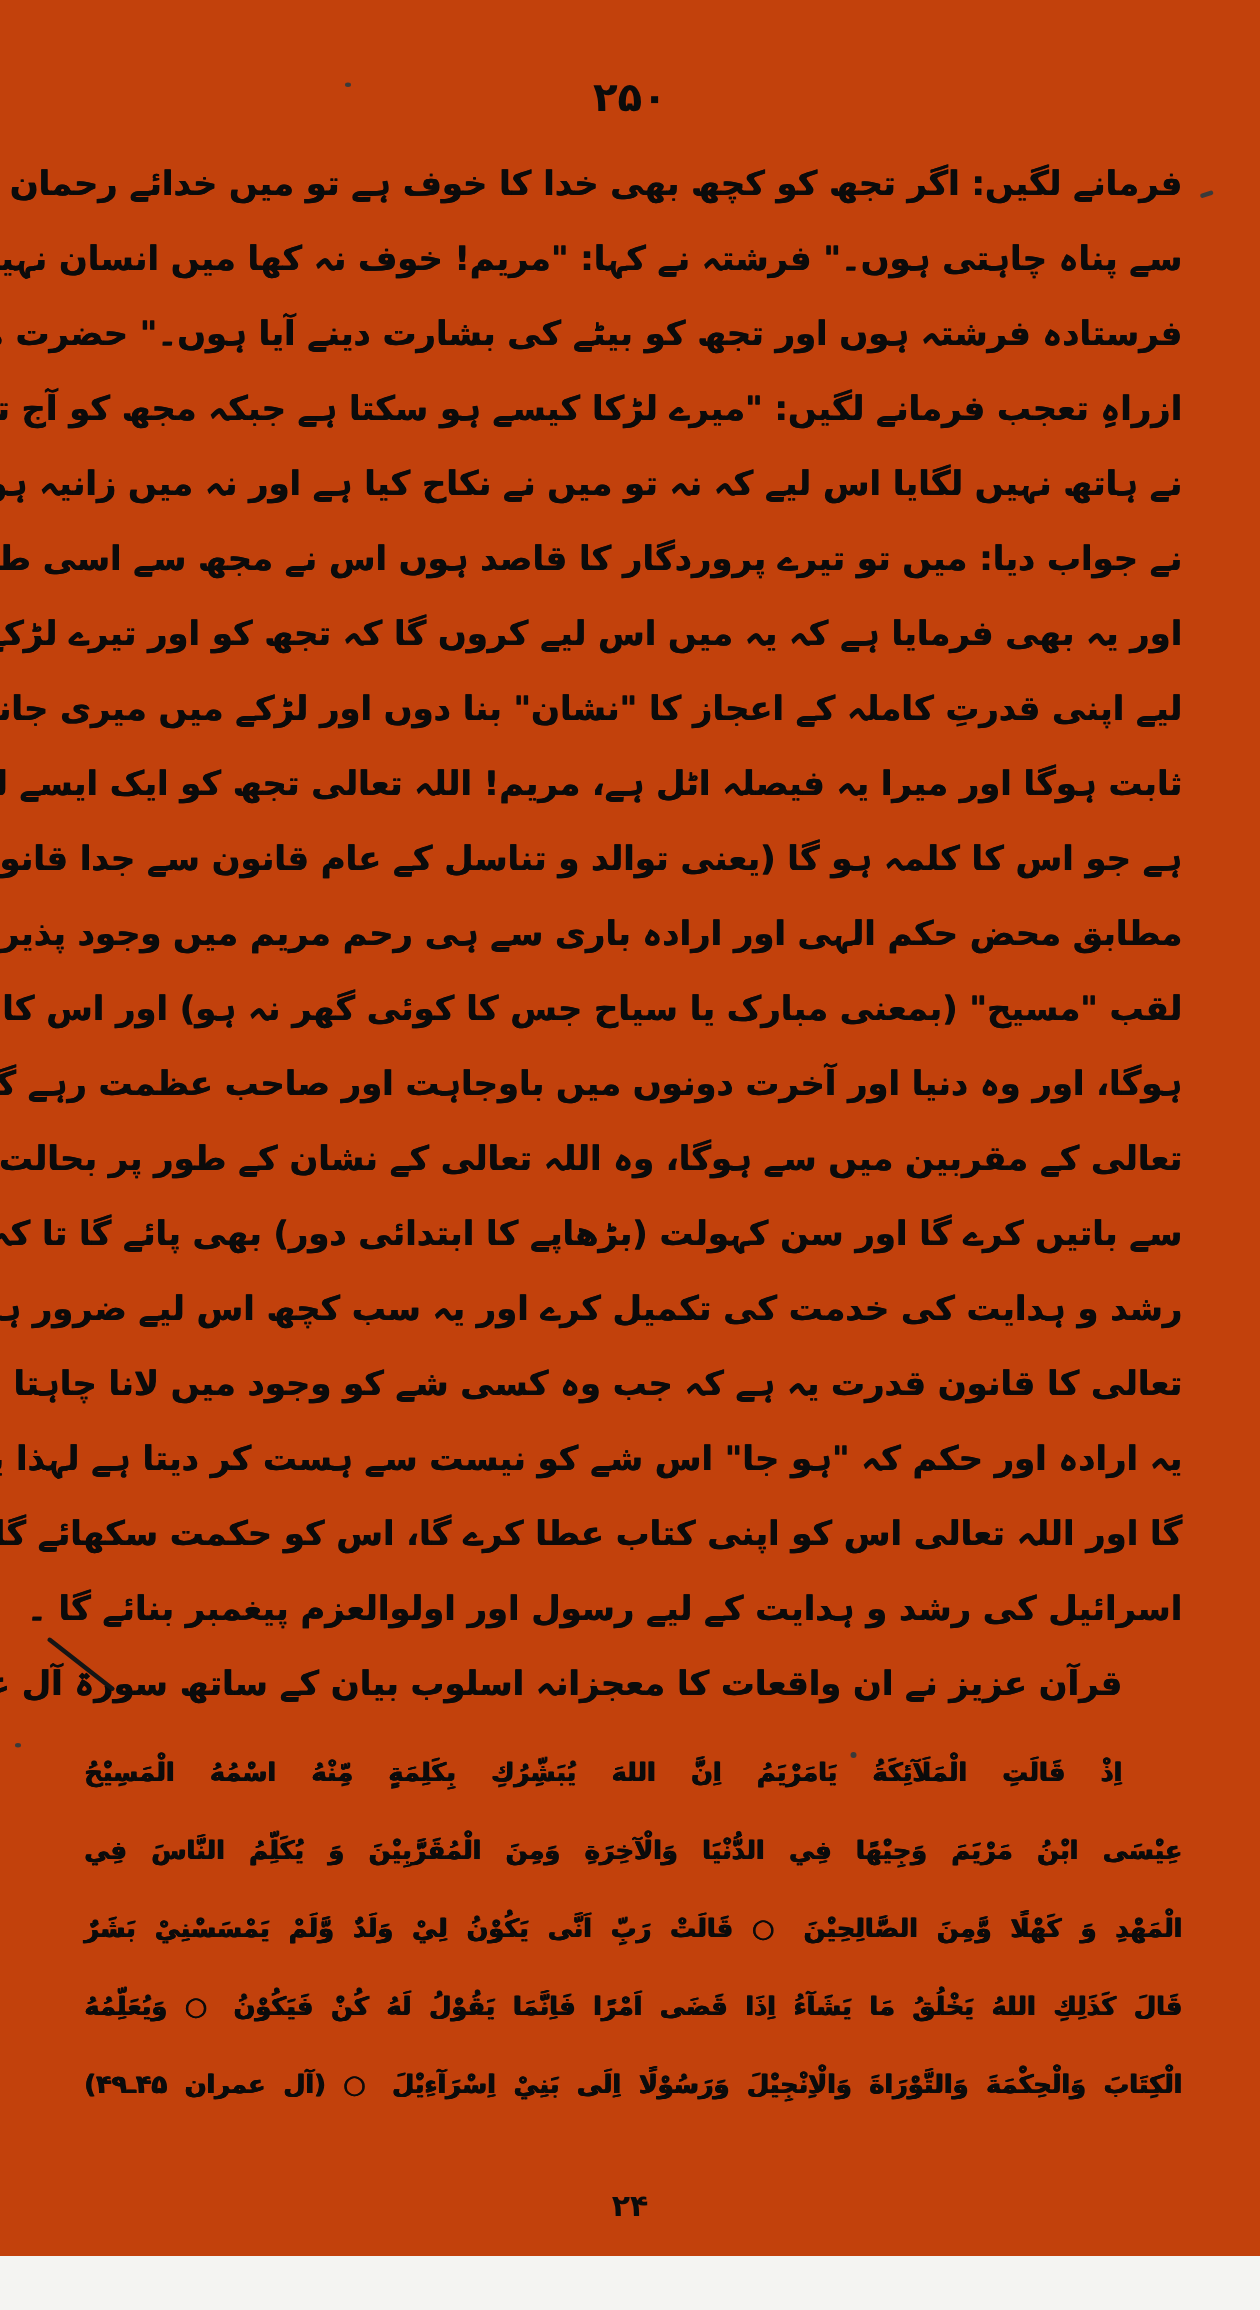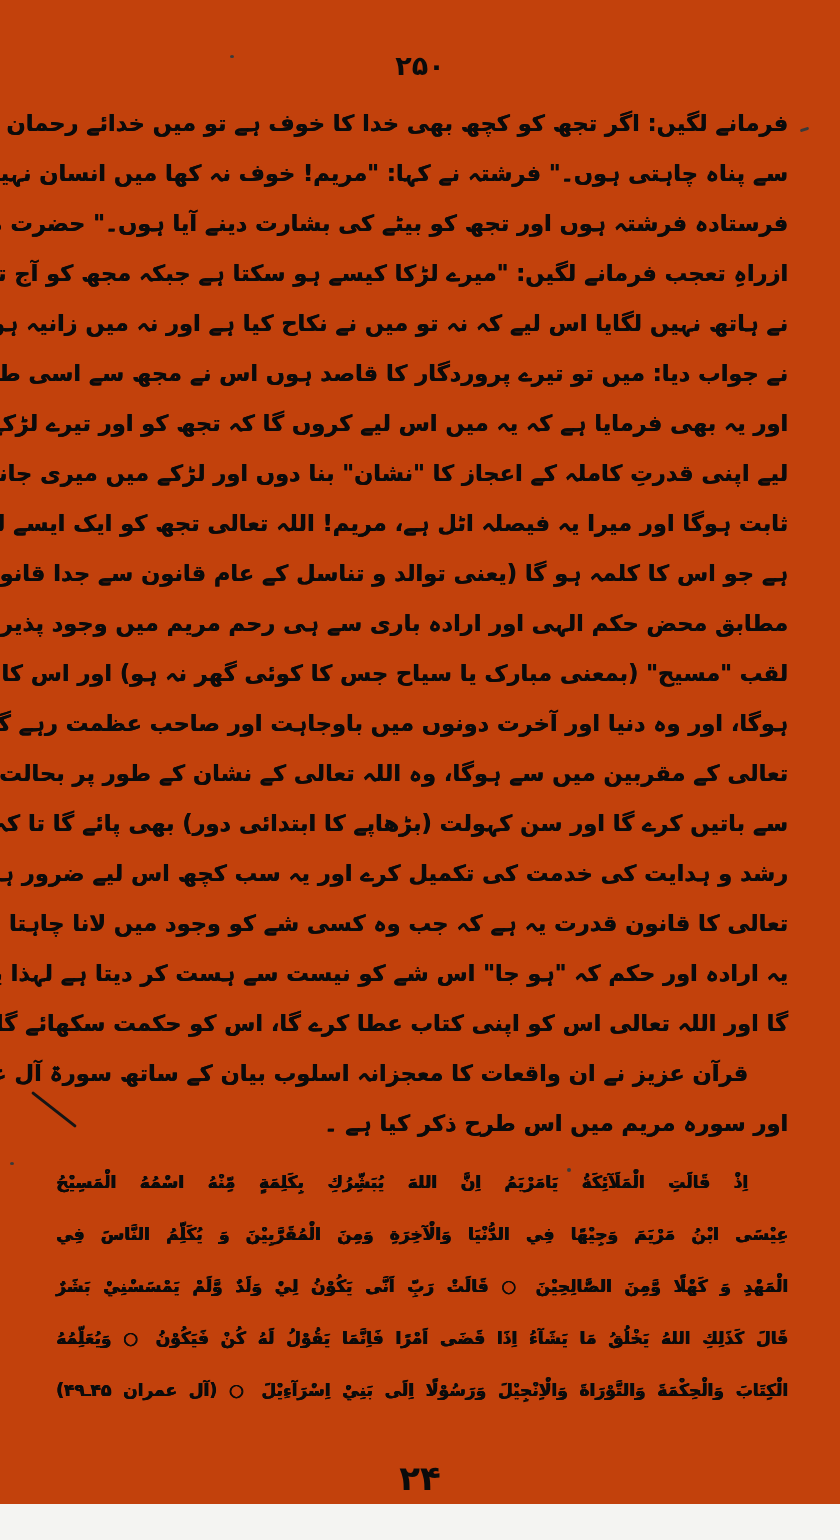--- a/index.html
+++ b/index.html
@@ -15,21 +15,21 @@
     color:#0b0b0b;
     overflow:hidden;
   }
   .page-num{
     position:absolute;left:0;right:0;
     text-align:center;
     font-weight:bold;
     color:#0b0b0b;
   }
   .page-num.top{ top:50px; font-size:27px; letter-spacing:2px;}
-  .page-num.bottom{ top:1458px; font-size:34px; letter-spacing:1px;}
+  .page-num.bottom{ top:1458px; font-size:20px; letter-spacing:1px;}
   .text-block{
     position:absolute;
     top:98px; right:52px; left:56px;
     direction:rtl;
   }
   .line{
     height:50px;
     line-height:50px;
     font-size:22.5px;
     font-weight:bold;
@@ -92,23 +92,23 @@
     <div class="line">ہے جو اس کا کلمہ ہو گا (یعنی توالد و تناسل کے عام قانون سے جدا قانونِ اعجاز کے</div>
     <div class="line">مطابق محض حکم الہی اور ارادہ باری سے ہی رحم مریم میں وجود پذیر ہو جائے گا) اس کا</div>
     <div class="line">لقب "مسیح" (بمعنی مبارک یا سیاح جس کا کوئی گھر نہ ہو) اور اس کا نام عیسی (یسوع)</div>
     <div class="line">ہوگا، اور وہ دنیا اور آخرت دونوں میں باوجاہت اور صاحب عظمت رہے گا کیونکہ وہ اللہ</div>
     <div class="line">تعالی کے مقربین میں سے ہوگا، وہ اللہ تعالی کے نشان کے طور پر بحالت شیرخوارگی لوگوں</div>
     <div class="line">سے باتیں کرے گا اور سن کہولت (بڑھاپے کا ابتدائی دور) بھی پائے گا تا کہ کائنات کی</div>
     <div class="line">رشد و ہدایت کی خدمت کی تکمیل کرے اور یہ سب کچھ اس لیے ضرور ہو کر رہے گا کہ اللہ</div>
     <div class="line">تعالی کا قانون قدرت یہ ہے کہ جب وہ کسی شے کو وجود میں لانا چاہتا ہے تو اس کا محض</div>
     <div class="line">یہ ارادہ اور حکم کہ "ہو جا" اس شے کو نیست سے ہست کر دیتا ہے لہذا یہ یونہی ہو کر رہے</div>
     <div class="line">گا اور اللہ تعالی اس کو اپنی کتاب عطا کرے گا، اس کو حکمت سکھائے گا اور اس کو بنی</div>
+    <div class="line para-end">اسرائیل کی رشد و ہدایت کے لیے رسول اور اولوالعزم پیغمبر بنائے گا ۔</div>
 
     <div class="line indent">قرآن عزیز نے ان واقعات کا معجزانہ اسلوب بیان کے ساتھ سورۃ آل عمران</div>
-    <div class="line para-end">اور سورہ مریم میں اس طرح ذکر کیا ہے ۔</div>
 
     <div class="quran-block">
       <div class="line quran indent">اِذْ قَالَتِ الْمَلَآئِكَةُ يَامَرْيَمُ اِنَّ اللهَ يُبَشِّرُكِ بِكَلِمَةٍ مِّنْهُ اسْمُهُ الْمَسِيْحُ</div>
       <div class="line quran">عِيْسَى ابْنُ مَرْيَمَ وَجِيْهًا فِي الدُّنْيَا وَالْآخِرَةِ وَمِنَ الْمُقَرَّبِيْنَ وَ يُكَلِّمُ النَّاسَ فِي</div>
       <div class="line quran">الْمَهْدِ وَ كَهْلًا وَّمِنَ الصَّالِحِيْنَ ○ قَالَتْ رَبِّ اَنَّى يَكُوْنُ لِيْ وَلَدٌ وَّلَمْ يَمْسَسْنِيْ بَشَرٌ</div>
       <div class="line quran">قَالَ كَذَلِكِ اللهُ يَخْلُقُ مَا يَشَآءُ اِذَا قَضَى اَمْرًا فَاِنَّمَا يَقُوْلُ لَهُ كُنْ فَيَكُوْنُ ○ وَيُعَلِّمُهُ</div>
       <div class="line quran">الْكِتَابَ وَالْحِكْمَةَ وَالتَّوْرَاةَ وَالْاِنْجِيْلَ وَرَسُوْلًا اِلَى بَنِيْ اِسْرَآءِيْلَ ○ (آل عمران ۴۵ـ۴۹)</div>
     </div>
 
   </div>

